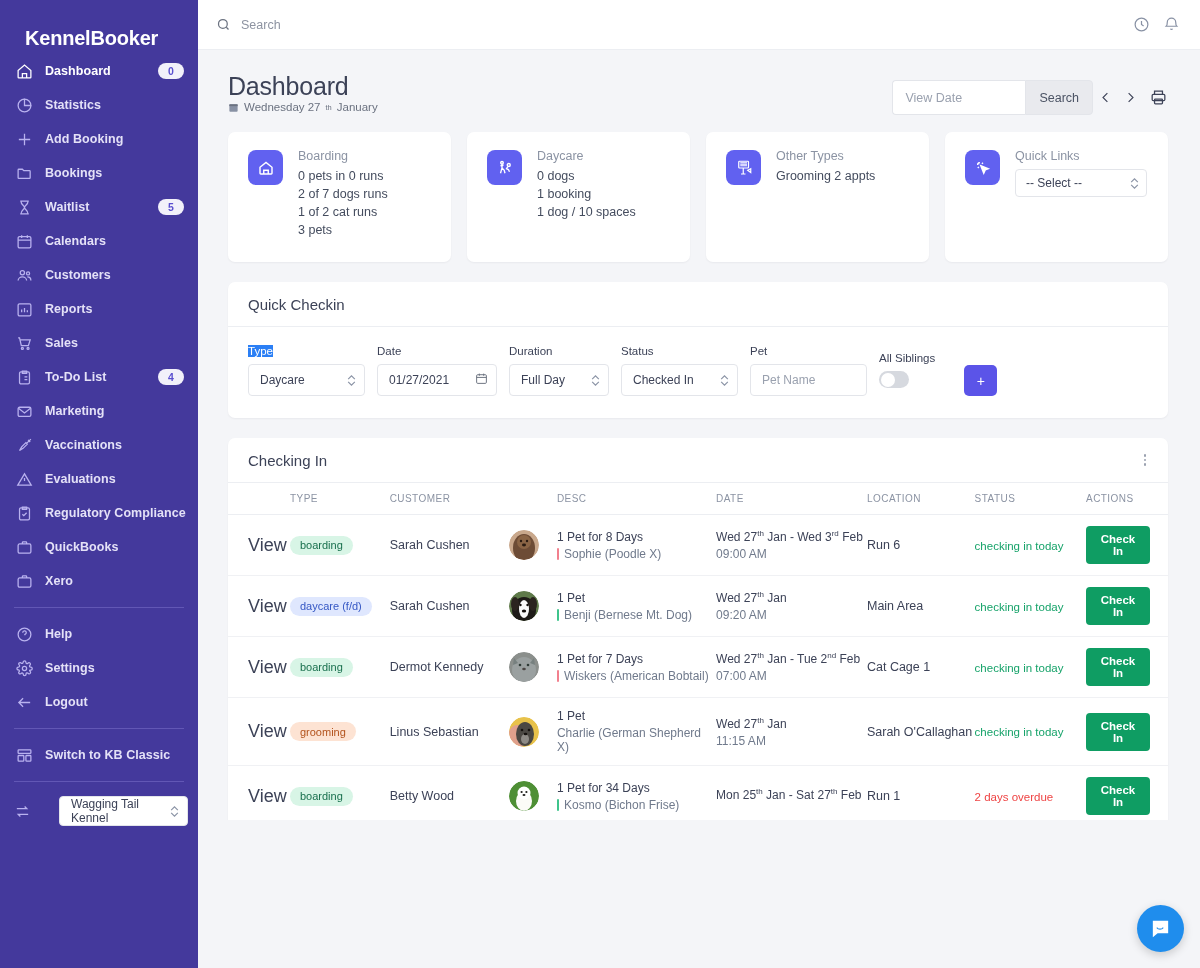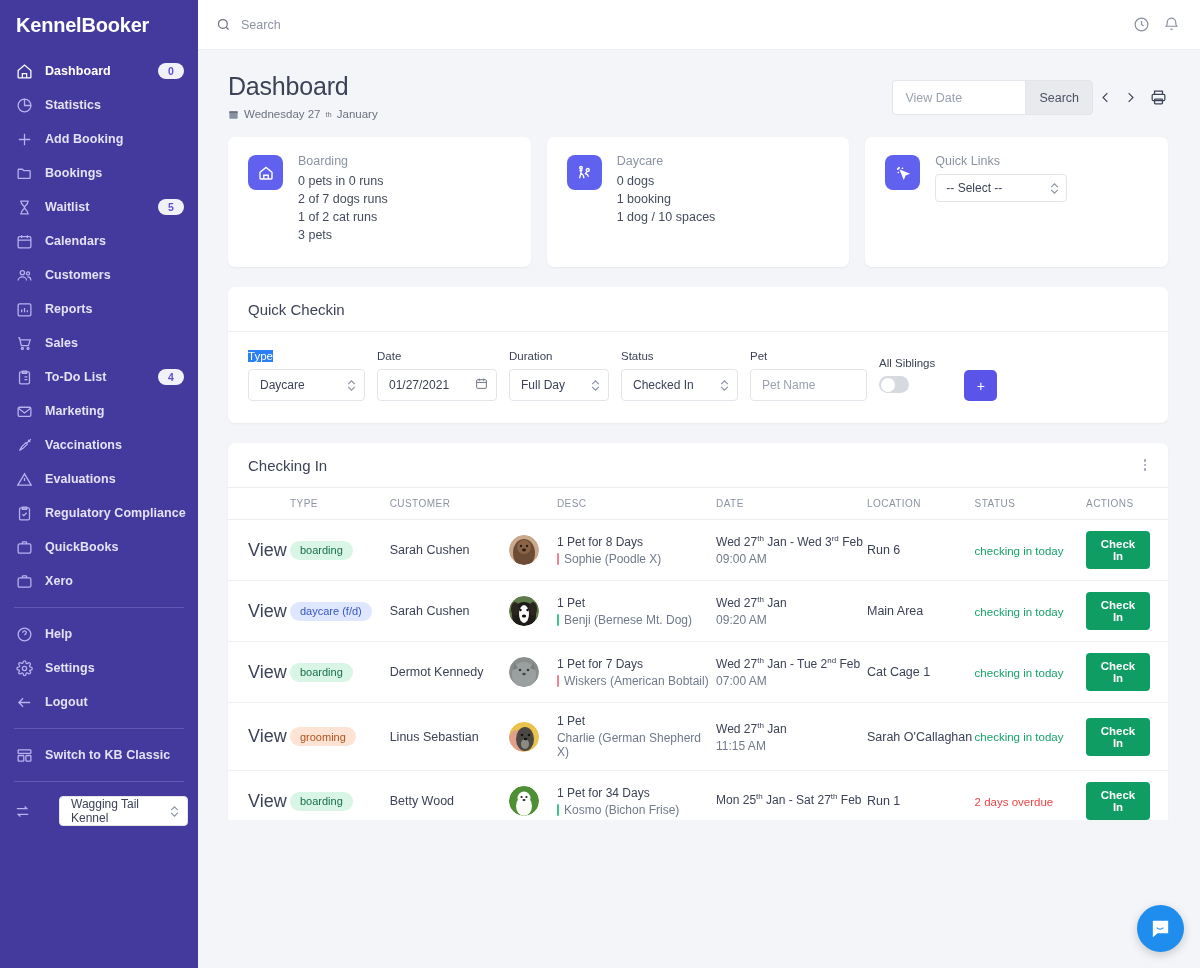--- a/index.html
+++ b/index.html
@@ -15,22 +15,22 @@
 
   
   .sidebar {
     width: 198px; min-width: 198px; height: 968px;
     background: #44399c;
     color: #ffffff;
     overflow: hidden;
     position: relative;
   }
   .brand {
-    height: 50px; display: flex; align-items: center;
-    padding-left: 16px;
+    height: 50px; display: flex; align-items: flex-end;
+    padding-left: 25px;
   }
   .brand-text {
     font-size: 20px; font-weight: 700; letter-spacing: -0.2px; color: #fff;
   }
   .nav { padding-top: 4px; }
   .nav-item {
     height: 34px; display: flex; align-items: center;
     padding: 0 14px 0 16px; gap: 12px; cursor: pointer;
     position: relative;
   }
@@ -73,21 +73,21 @@
   .search-input::placeholder { color: #8d93a1; }
   .topbar-icons { display: flex; align-items: center; gap: 13px; color: #8891a4; }
   .topbar-icons .ico svg { display:block; }
 
   .content { flex: 1; overflow: hidden; padding: 0 0 0 0; }
   .page-head {
     display: flex; align-items: flex-start; justify-content: space-between;
     padding: 22px 32px 0 30px;
   }
   .page-title { font-size: 25px; font-weight: 400; color: #3c4257; letter-spacing: -0.2px; }
-  .page-sub { display: flex; align-items: center; gap: 5px; margin-top: 7px; font-size: 11.5px; color: #6b7280; }
+  .page-sub { display: flex; align-items: center; gap: 5px; font-size: 11.5px; color: #6b7280; }
   .page-sub .ico { color: #8891a4; width:11px;height:11px;}
   .page-sub sup { font-size: 7.5px; vertical-align: super; }
   .head-tools { display: flex; align-items: center; gap: 0px; margin-top: 8px; }
   .date-input {
     width: 133px; height: 35px; background:#fff; border:1px solid #e3e5ea; border-right:none;
     border-radius: 4px 0 0 4px; padding: 0 12px; font-size: 12.5px; font-family: inherit;
     outline: none; color:#3c4257;
   }
   .date-input::placeholder { color: #9aa1af; }
   .search-btn {
@@ -538,20 +538,33 @@
               </svg>
             </div>
           <div class="stat-body">
             <div class="stat-title">Daycare</div>
             <div class="stat-line">0 dogs</div>
             <div class="stat-line">1 booking</div>
             <div class="stat-line">1 dog / 10 spaces</div>
           </div>
         </div>
 
+        <div class="card-stat">
+          <div class="stat-icon">
+              <svg width="18" height="18" viewBox="0 0 24 24" fill="none" stroke="currentColor" stroke-width="1.6">
+                <rect x="5" y="3" width="13" height="9" rx="1"></rect>
+                <path d="M7 5h9M7 7h9M7 9h9M11 12v8M8 20h6"></path>
+                <path d="M17 15l4-2v5z"></path>
+              </svg>
+            </div>
+          <div class="stat-body">
+            <div class="stat-title">Other Types</div>
+            <div class="stat-line">Grooming 2 appts</div>
+          </div>
+        </div>
 
         <div class="card-stat">
           <div class="stat-icon">
               <svg width="18" height="18" viewBox="0 0 24 24" fill="none" stroke="currentColor" stroke-width="1.8">
                 <path d="M9 9l10 4-4 1.5L13 19z" fill="currentColor"></path>
                 <path d="M7 4v2M4 7h2M5 5l1.5 1.5M12 5l-1.5 1.5M5 12l1.5-1.5"></path>
               </svg>
             </div>
           <div class="stat-body">
             <div class="stat-title">Quick Links</div>

